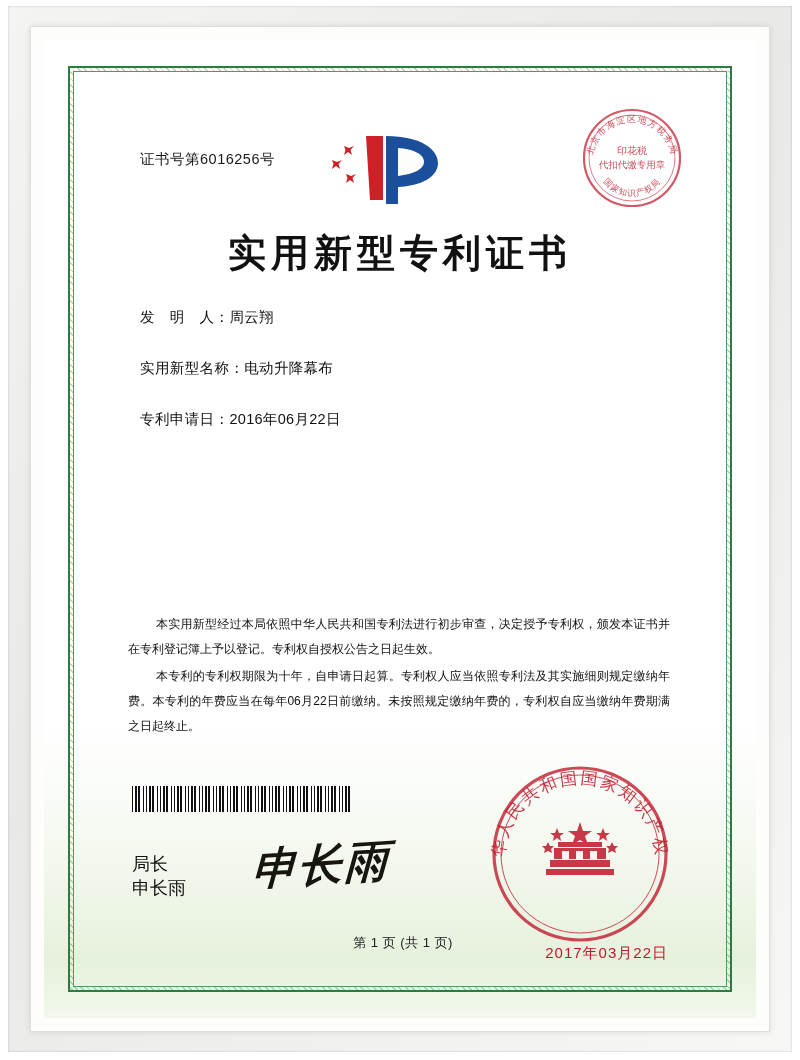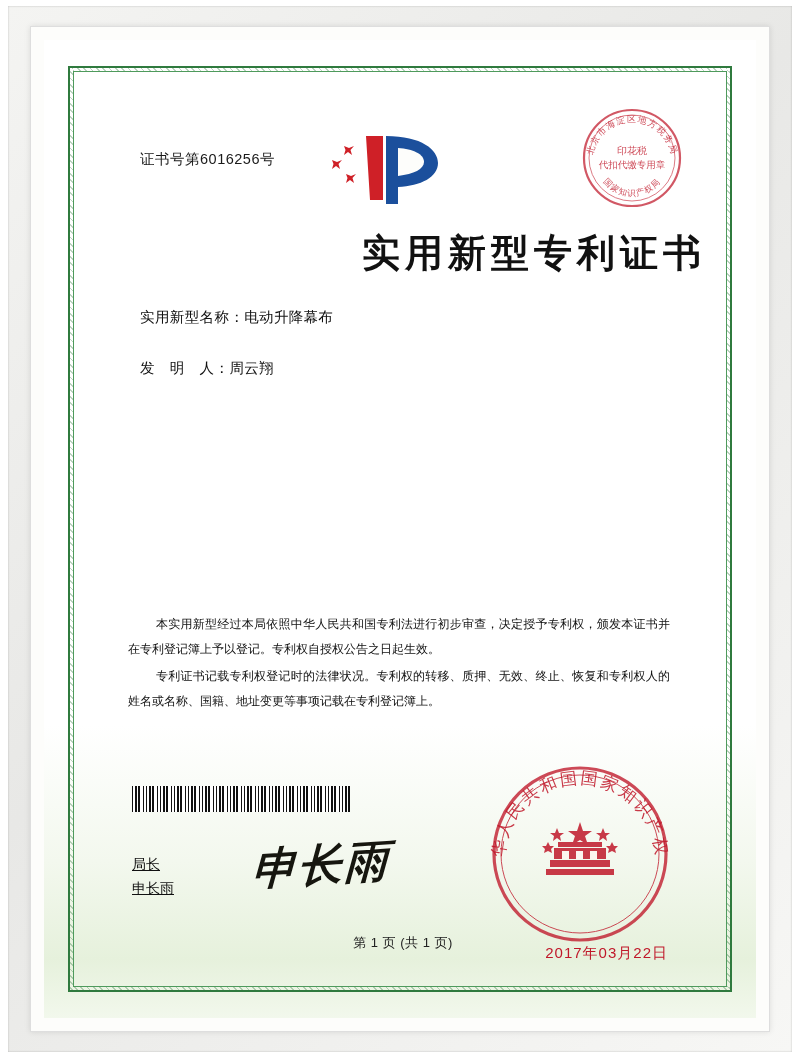--- a/index.html
+++ b/index.html
@@ -108,21 +108,21 @@
   
   .stamp-tax {
     position: absolute;
     right: 18px; top: 6px;
     width: 112px; height: 112px;
   }
 
   .title {
     position: absolute;
     left: 0; right: 0; top: 132px;
-    text-align: right;
+    text-align: center;
     font-family: "DejaVu Serif", "Liberation Serif", serif;
     font-size: 38px;
     font-weight: bold;
     letter-spacing: 5px;
     color: #111;
   }
 
   .fields {
     position: absolute;
     left: 46px; top: 212px;
@@ -155,24 +155,23 @@
     background-image:
       repeating-linear-gradient(to right,
         #111 0 1px, #fff 1px 3px, #111 3px 5px, #fff 5px 6px,
         #111 6px 8px, #fff 8px 11px, #111 11px 12px, #fff 12px 14px);
   }
 
   
   .sig-label {
     position: absolute;
     left: 38px; top: 756px;
-    font-size: 14px;
+    font-size: 18px;
     line-height: 24px;
     color: #111;
-    text-decoration: underline;
   }
   .sig-hand {
     position: absolute;
     left: 158px; top: 740px;
     font-family: "DejaVu Serif", "Liberation Serif", serif;
     font-size: 44px;
     font-style: italic;
     font-weight: bold;
     color: #16160f;
     letter-spacing: 2px;
@@ -254,30 +253,33 @@
           </text>
           <text x="56" y="52" font-size="10" fill="#c0182a" opacity="0.8" text-anchor="middle" font-family="'DejaVu Sans', sans-serif">印花税</text>
           <text x="56" y="66" font-size="9.5" fill="#c0182a" opacity="0.8" text-anchor="middle" font-family="'DejaVu Sans', sans-serif">代扣代缴专用章</text>
         </svg>
       </div>
 
       <div class="title">实用新型专利证书</div>
 
       <div class="fields">
         <div class="field">
+          <span class="lbl">发　明　人：</span><span class="val">周云翔</span>
+        </div>
+        <div class="field">
           <span class="lbl">实用新型名称：</span><span class="val">电动升降幕布</span>
         </div>
         <div class="field">
-          <span class="lbl">发　明　人：</span><span class="val">周云翔</span>
+          <span class="lbl">专利申请日：</span><span class="val">2016年06月22日</span>
         </div>
       </div>
 
       <div class="paras">
         <div class="para">本实用新型经过本局依照中华人民共和国专利法进行初步审查，决定授予专利权，颁发本证书并在专利登记簿上予以登记。专利权自授权公告之日起生效。</div>
-        <div class="para">专利证书记载专利权登记时的法律状况。专利权的转移、质押、无效、终止、恢复和专利权人的姓名或名称、国籍、地址变更等事项记载在专利登记簿上。</div>
+        <div class="para">本专利的专利权期限为十年，自申请日起算。专利权人应当依照专利法及其实施细则规定缴纳年费。本专利的年费应当在每年06月22日前缴纳。未按照规定缴纳年费的，专利权自应当缴纳年费期满之日起终止。</div>
       </div>
 
       <div class="barcode"></div>
 
       <div class="sig-label">
         <div>局长</div>
         <div>申长雨</div>
       </div>
       <div class="sig-hand">申长雨</div>
 

